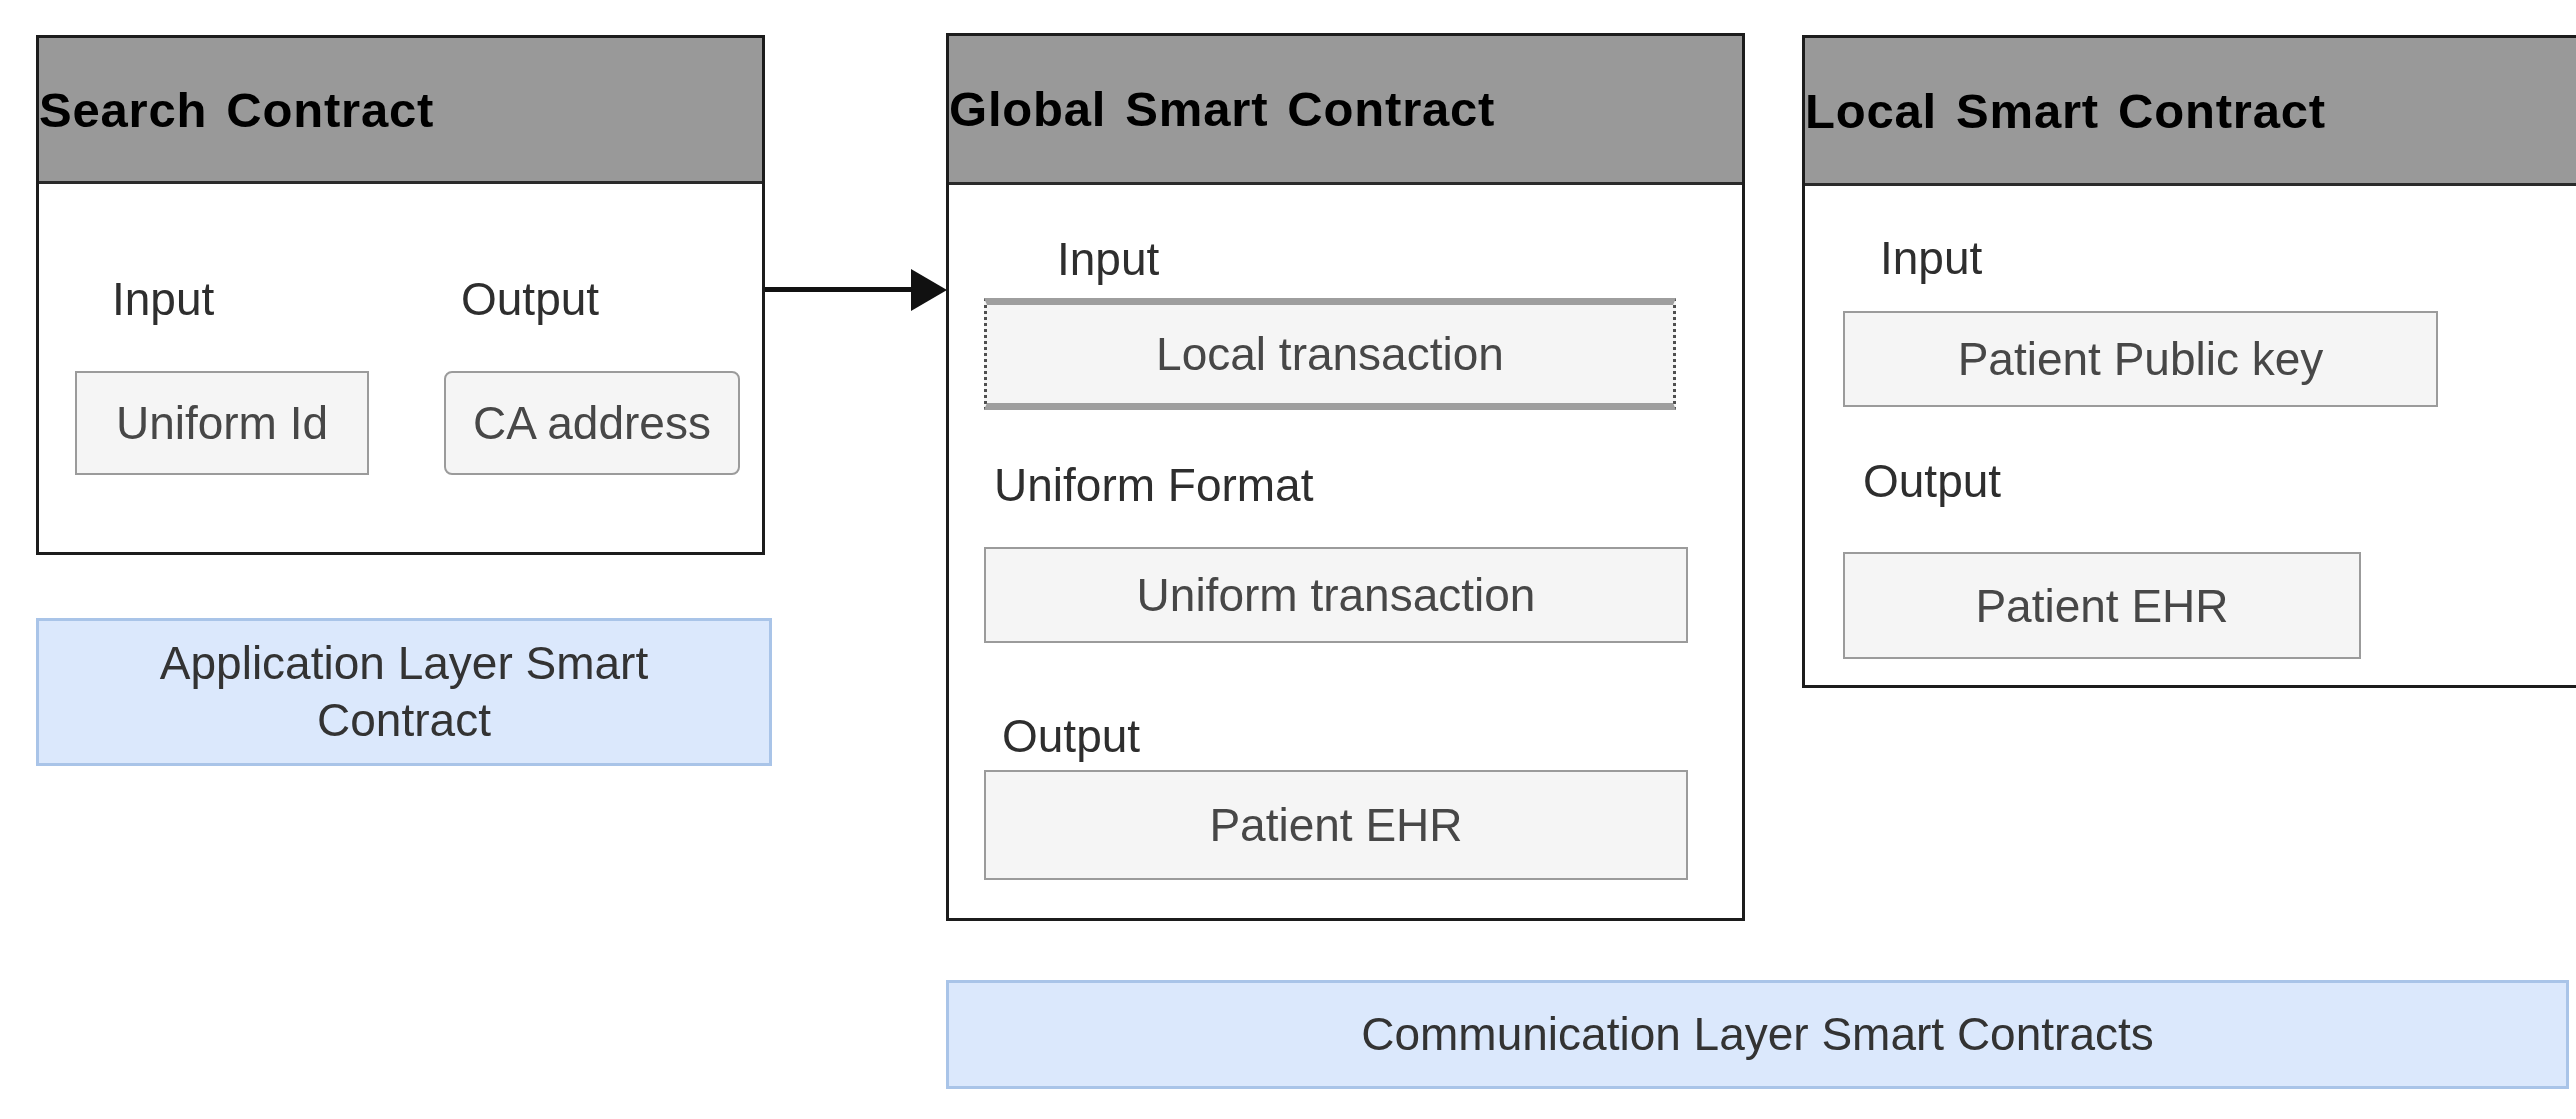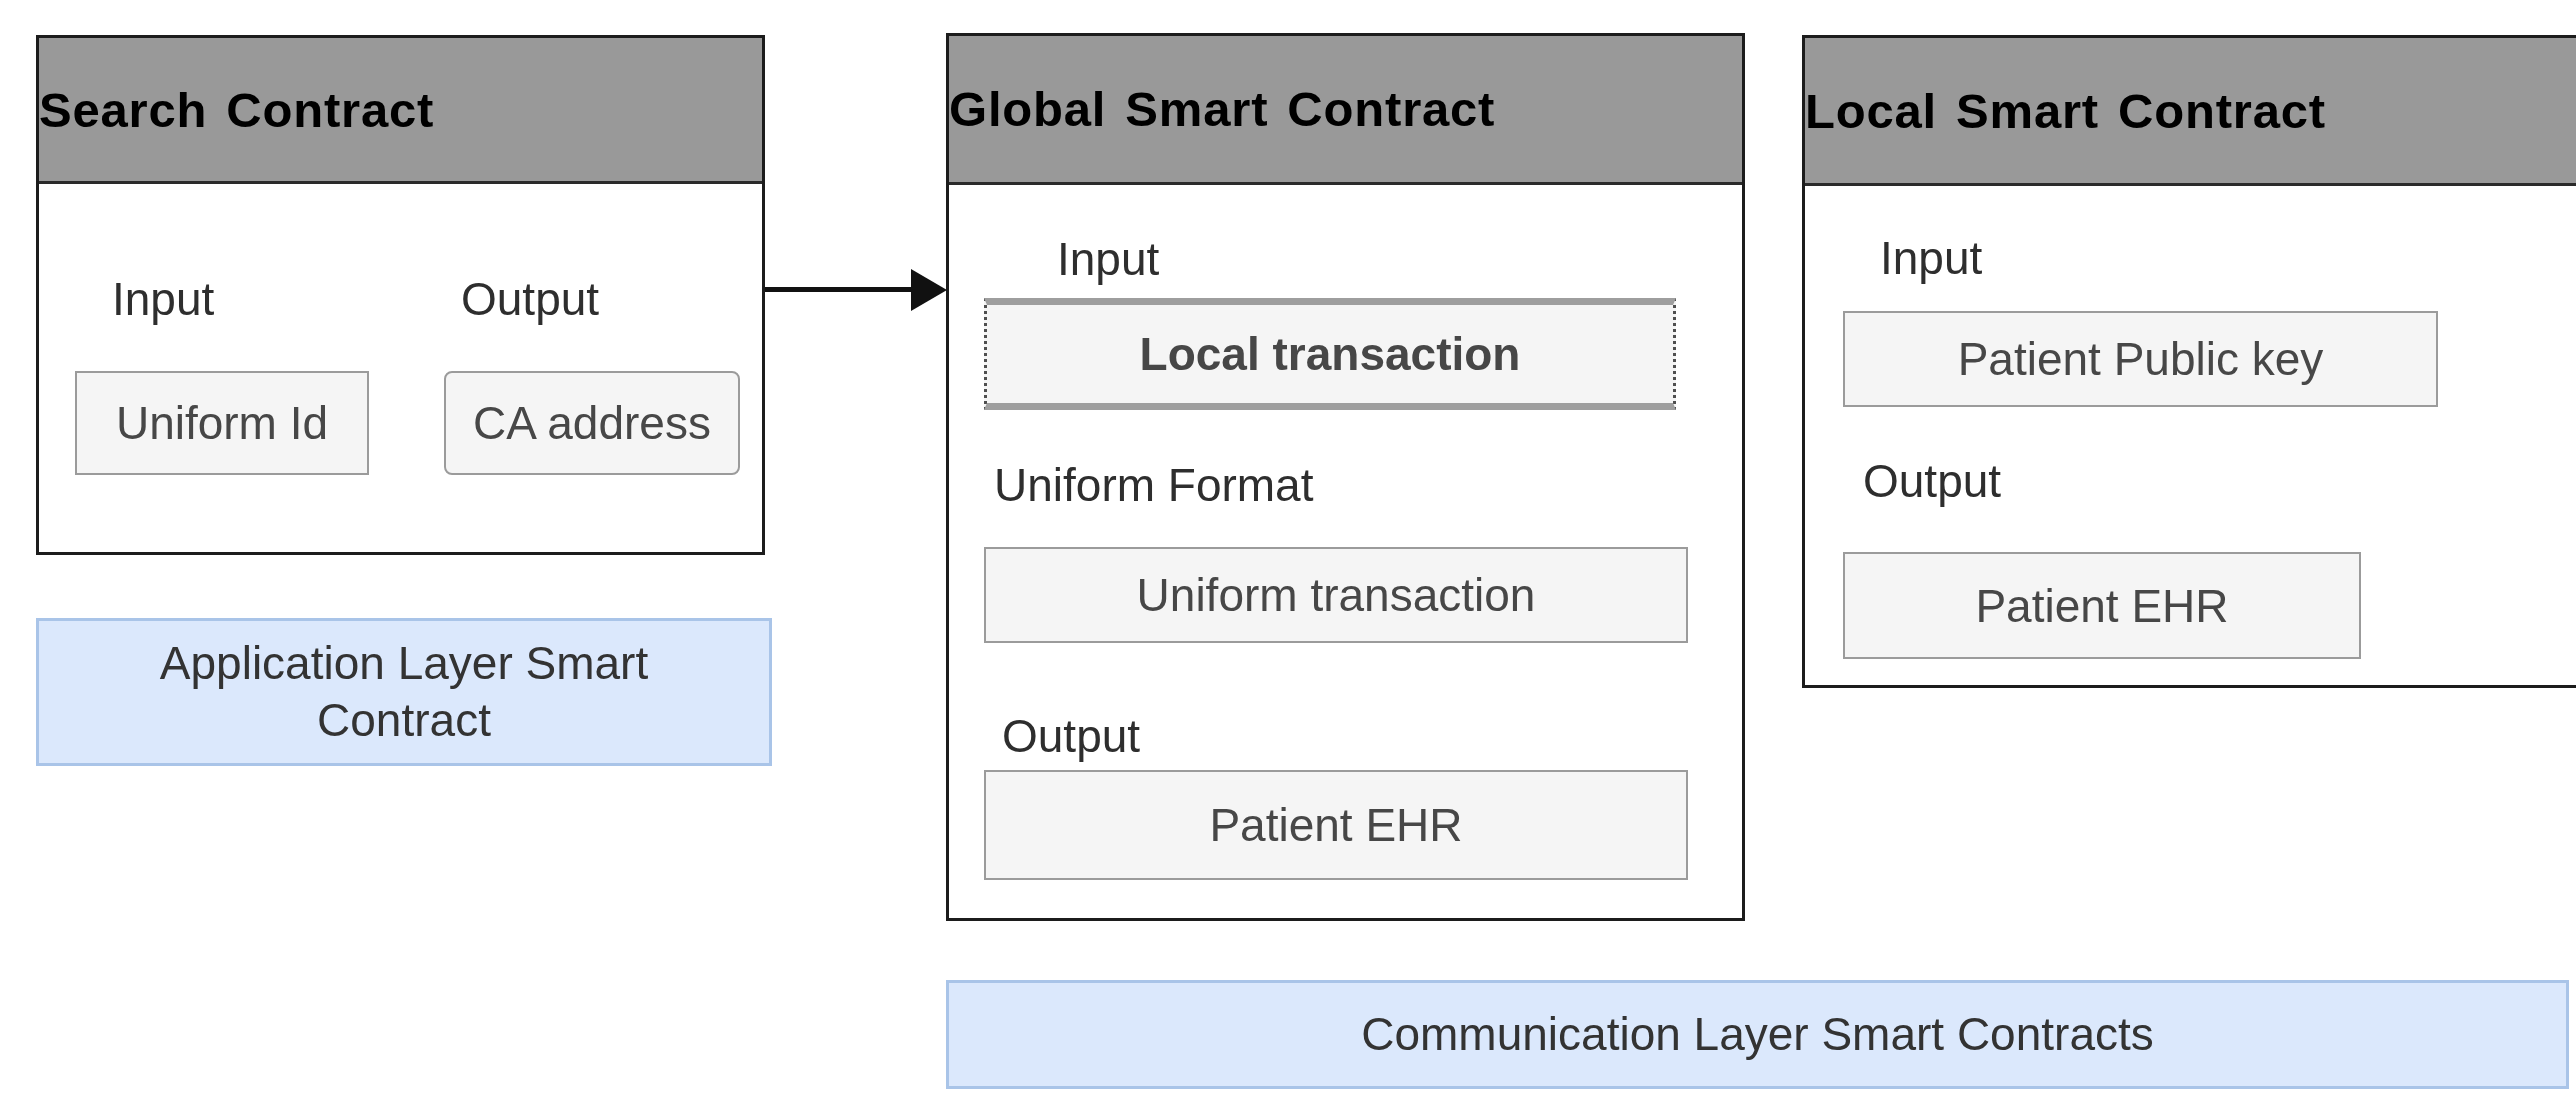--- a/index.html
+++ b/index.html
@@ -65,21 +65,20 @@
     justify-content: center;
     font-size: 46px;
     color: var(--field-text);
     white-space: nowrap;
   }
   .field.dashed-sides {
     border-top: 7px solid #9e9e9e;
     border-bottom: 7px solid #9e9e9e;
     border-left: 3.1px dotted #4f4f4f;
     border-right: 3.1px dotted #4f4f4f;
-    font-weight: bold;
   }
   .layer-label {
     position: absolute;
     background: var(--layer-fill);
     border: 3.1px solid var(--layer-border);
     box-sizing: border-box;
     display: flex;
     align-items: center;
     justify-content: center;
     text-align: center;

